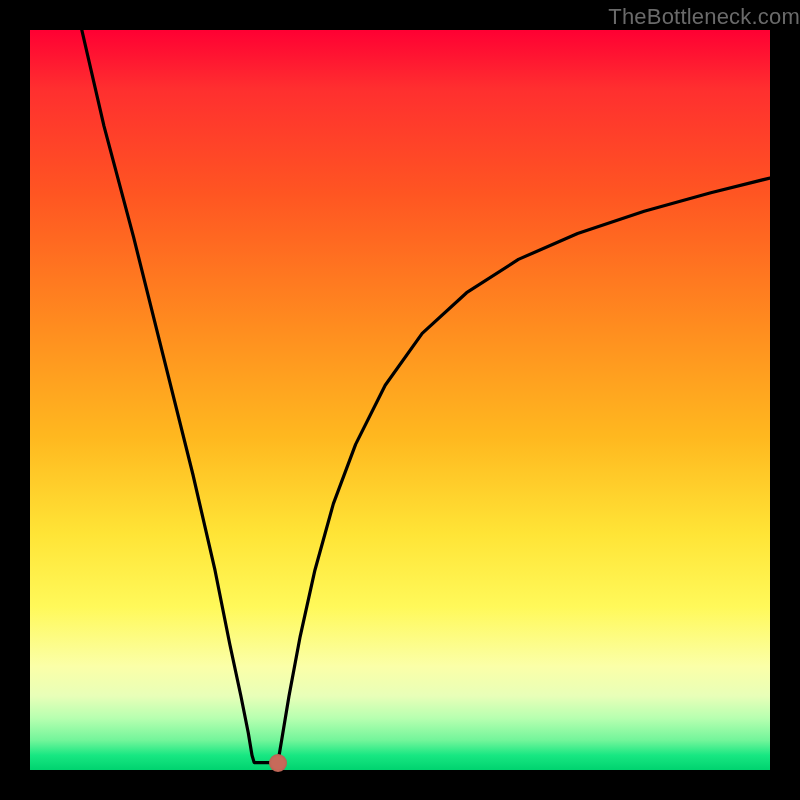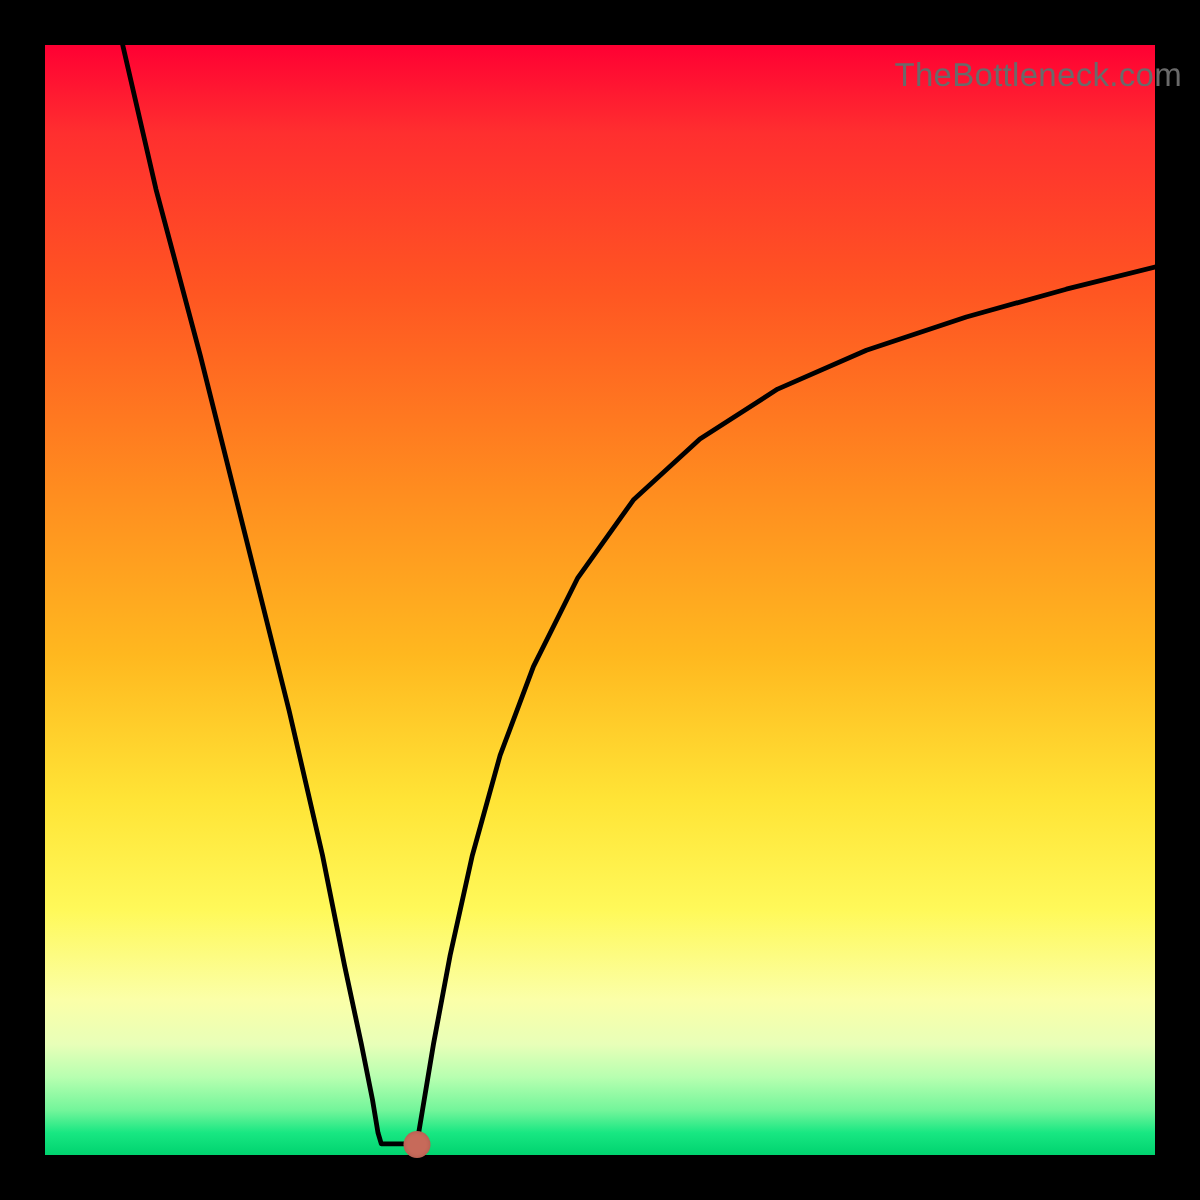--- a/index.html
+++ b/index.html
@@ -13,27 +13,26 @@
   }
   .frame {
     position: relative;
     width: 800px;
     height: 800px;
     background: #000;
   }
   .watermark {
     position: absolute;
     top: 4px;
-    right: 12px;
+    right: 0;
     color: #6a6a6a;
     font-size: 22px;
     font-weight: 400;
     letter-spacing: 0.2px;
     z-index: 10;
-    margin-top: 33px;
   }
   .plot {
     position: absolute;
     left: 30px;
     top: 30px;
     width: 740px;
     height: 740px;
     background: linear-gradient(
       to bottom,
       #ff0033 0%,

